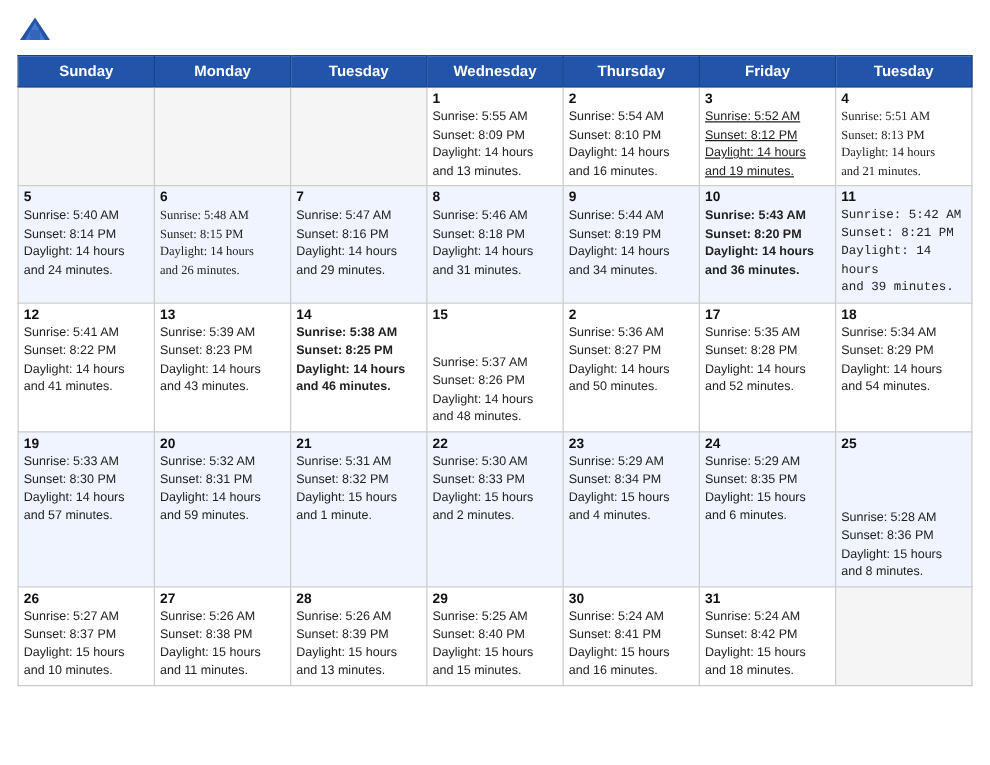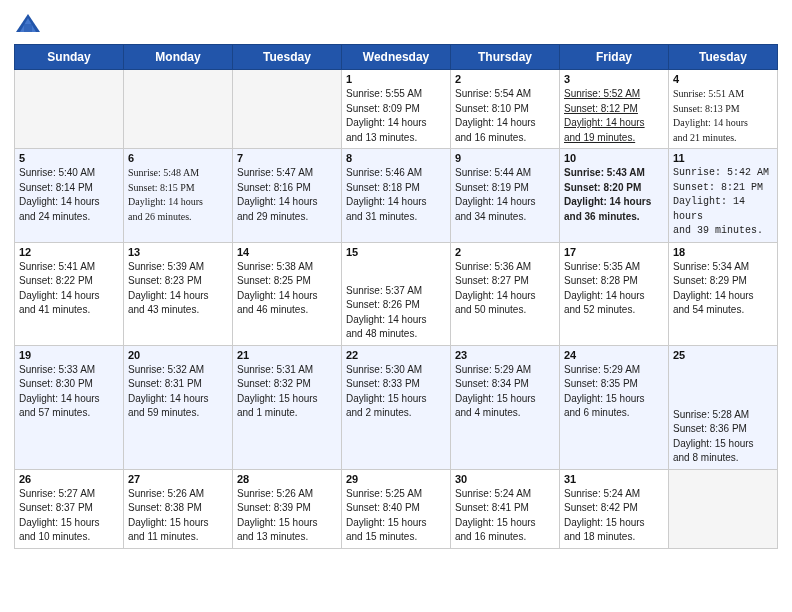--- a/index.html
+++ b/index.html
@@ -235,21 +235,21 @@
           </td>
           <td>
             <div class="day-number">13</div>
             <div class="day-info" style="white-space: pre-line;">Sunrise: 5:39 AM
 Sunset: 8:23 PM
 Daylight: 14 hours
 and 43 minutes.</div>
           </td>
           <td>
             <div class="day-number">14</div>
-            <div class="day-info" style="white-space: pre-line;">Sunrise: 5:38 AM
+            <div class="day-info" style="white-space: pre-line; font-weight: bold;">Sunrise: 5:38 AM
 Sunset: 8:25 PM
 Daylight: 14 hours
 and 46 minutes.</div>
           </td>
           <td>
             <div class="day-number">15</div>
             <div class="day-info" style="white-space: pre-line; margin-top: 26px;">Sunrise: 5:37 AM
 Sunset: 8:26 PM
 Daylight: 14 hours
 and 48 minutes.</div>

